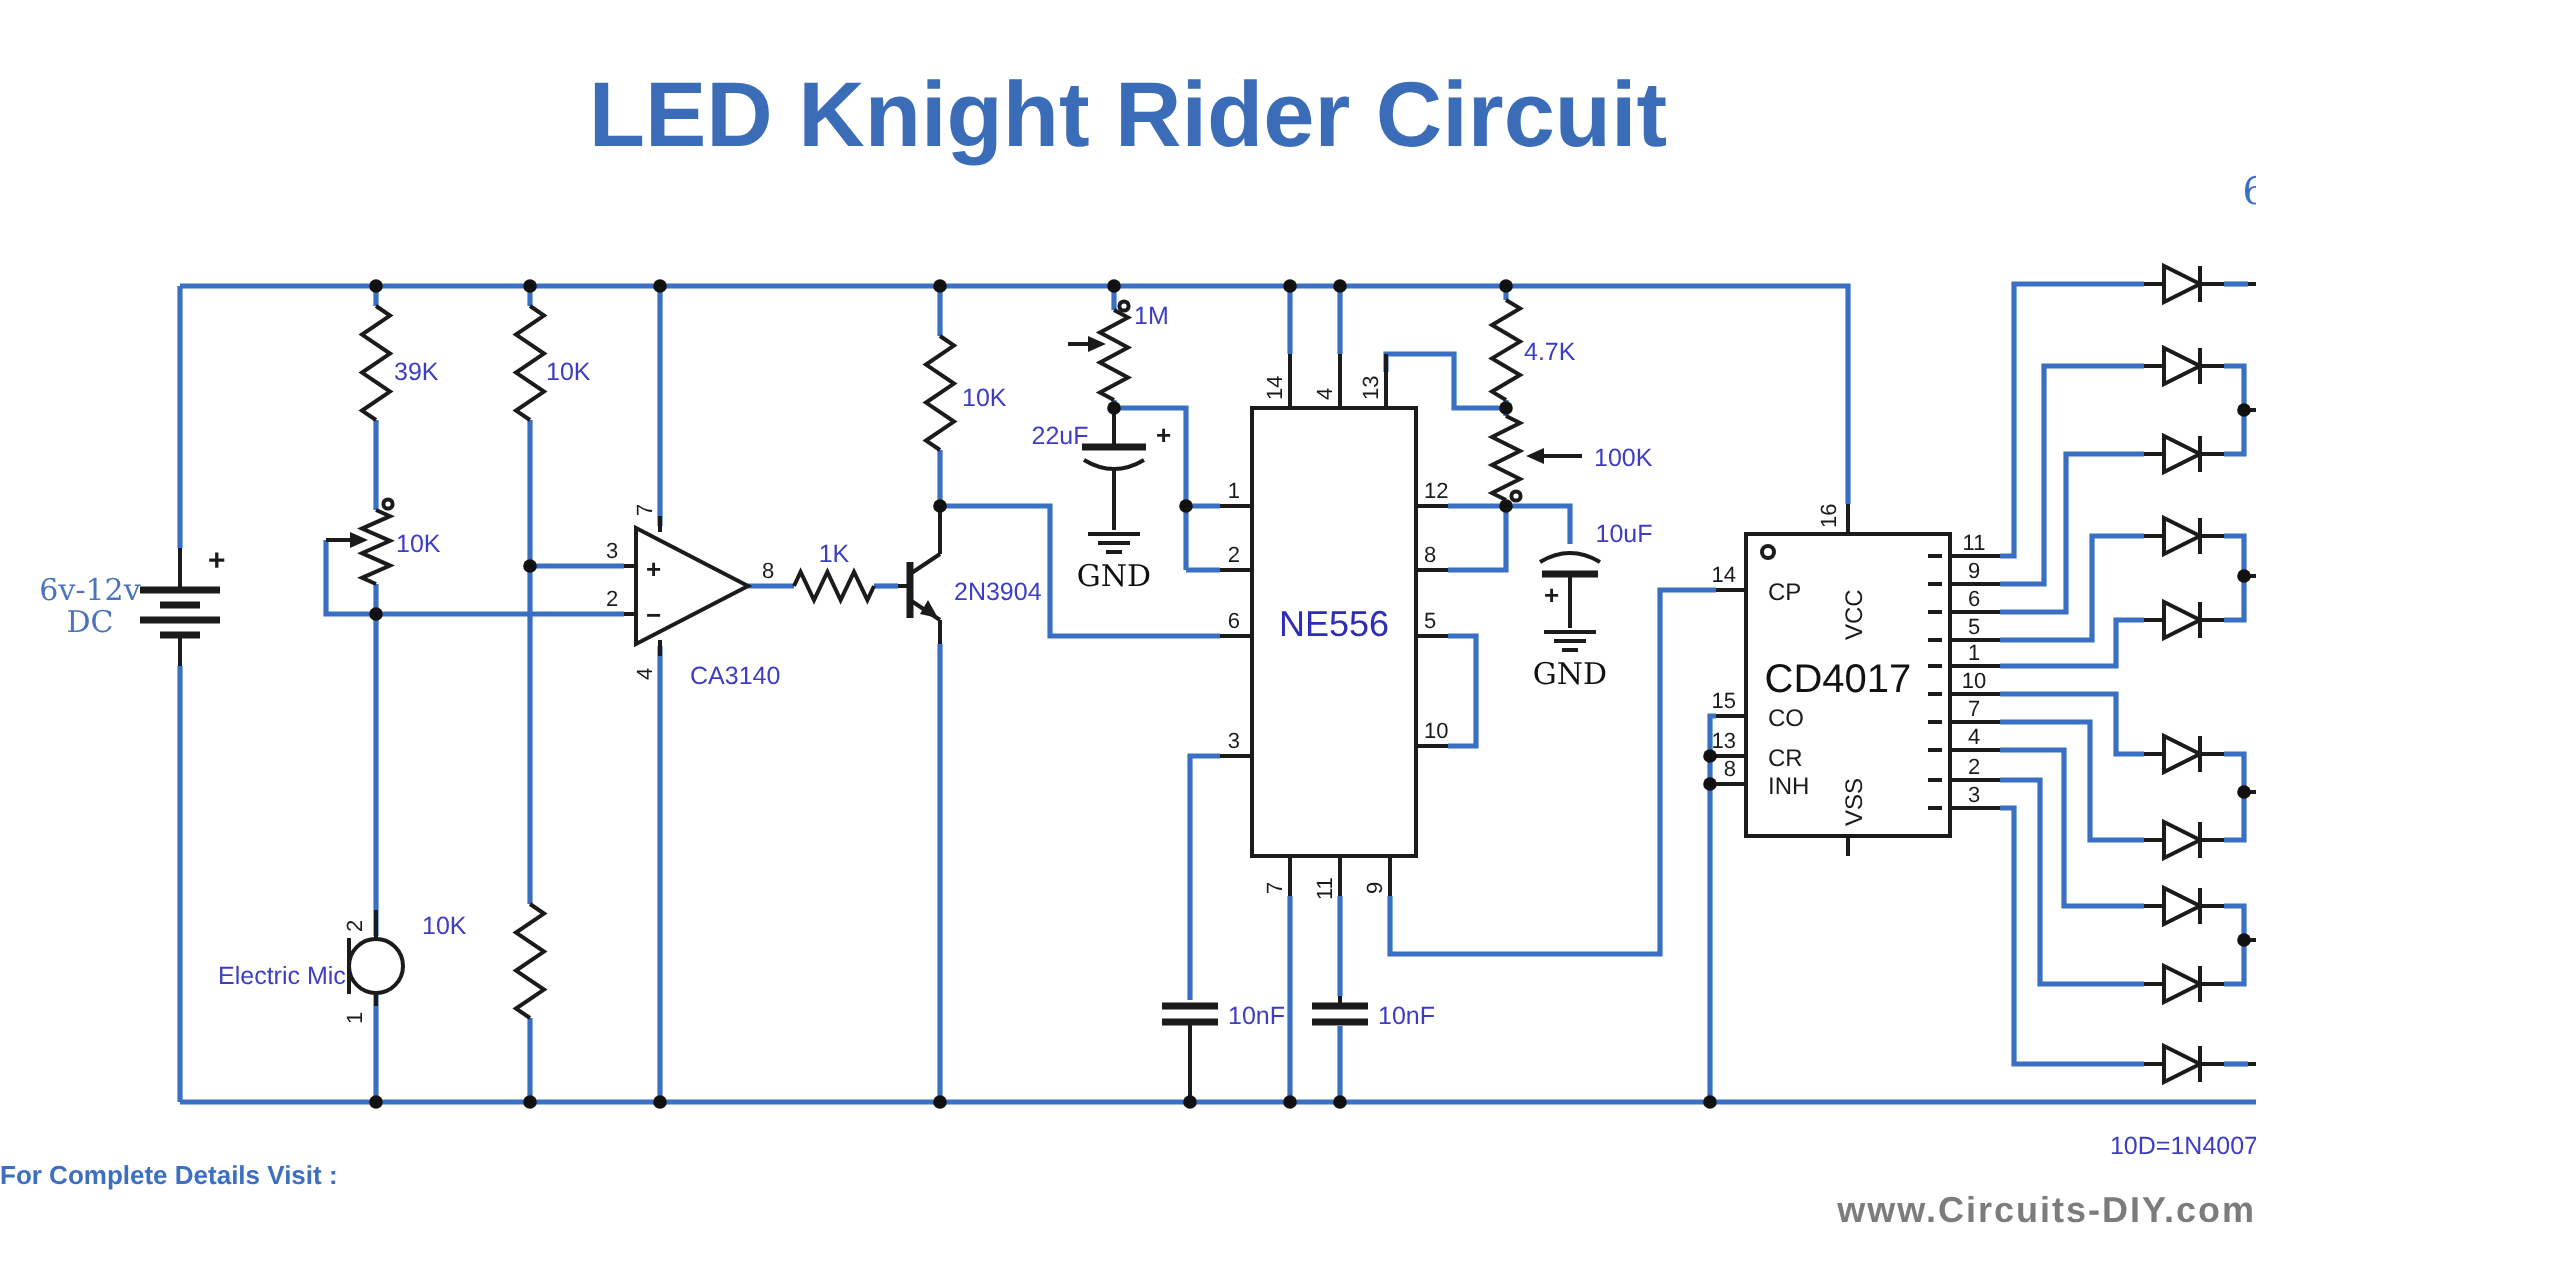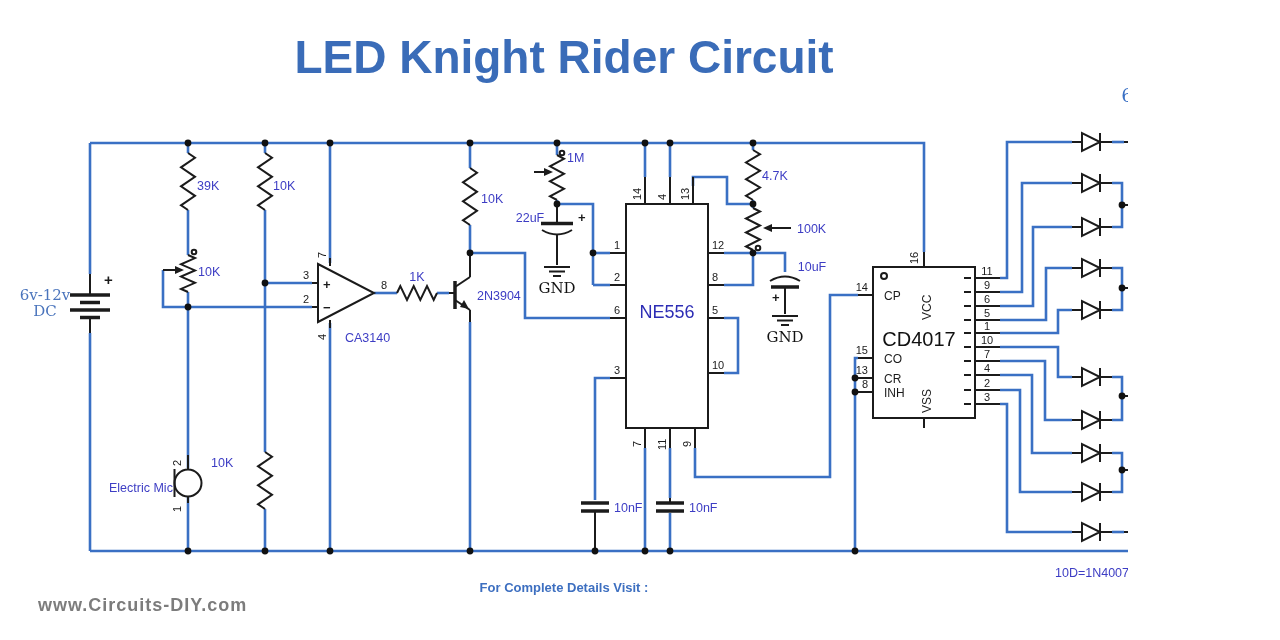--- a/index.html
+++ b/index.html
@@ -1,23 +1,23 @@
 <!DOCTYPE html>
 <html><head>
 <meta charset="utf-8">
 <style>
   html,body{margin:0;padding:0;background:#fff;}
   .page{position:relative;width:1128px;height:640px;background:#fff;overflow:hidden;
         font-family:"Liberation Sans",sans-serif;}
   .title{position:absolute;top:30px;left:0;width:100%;text-align:center;
          font-size:46px;font-weight:bold;color:#3a6cb8;letter-spacing:0px;}
-  .footer1{position:absolute;top:580px;left:0;width:100%;text-align:center;
+  .footer1{position:absolute;top:580px;left:0;width:100%;text-align:left;
            font-size:13px;font-weight:bold;color:#3d6fc0;}
-  .footer2{position:absolute;top:595px;left:0;width:100%;text-align:left;
-           font-size:18px;font-weight:bold;color:#7c7c7c;letter-spacing:1px;padding-left:38px;}
+  .footer2{position:absolute;top:595px;left:0;width:100%;text-align:right;
+           font-size:18px;font-weight:bold;color:#7c7c7c;letter-spacing:1px;}
   svg{position:absolute;top:0;left:0;}
   svg text{font-family:"Liberation Sans",sans-serif;fill:#1b1b1b;}
   .lbl{fill:#3d3dc4;font-size:12.5px;}
   .pin{font-size:11px;fill:#1b1b1b;}
   .icpin{font-size:12px;fill:#1b1b1b;}
   .icname{fill:#2d2db5;font-size:18px;}
   .icname2{fill:#111;font-size:20px;}
   .gndtxt{font-family:"DejaVu Serif","Liberation Serif",serif;font-size:15px;fill:#111;}
   .batttxt{font-family:"DejaVu Serif","Liberation Serif",serif;font-size:15px;fill:#4a74bc;}
   .ledhead{font-family:"DejaVu Serif","Liberation Serif",serif;font-size:19px;fill:#3a70c4;}

